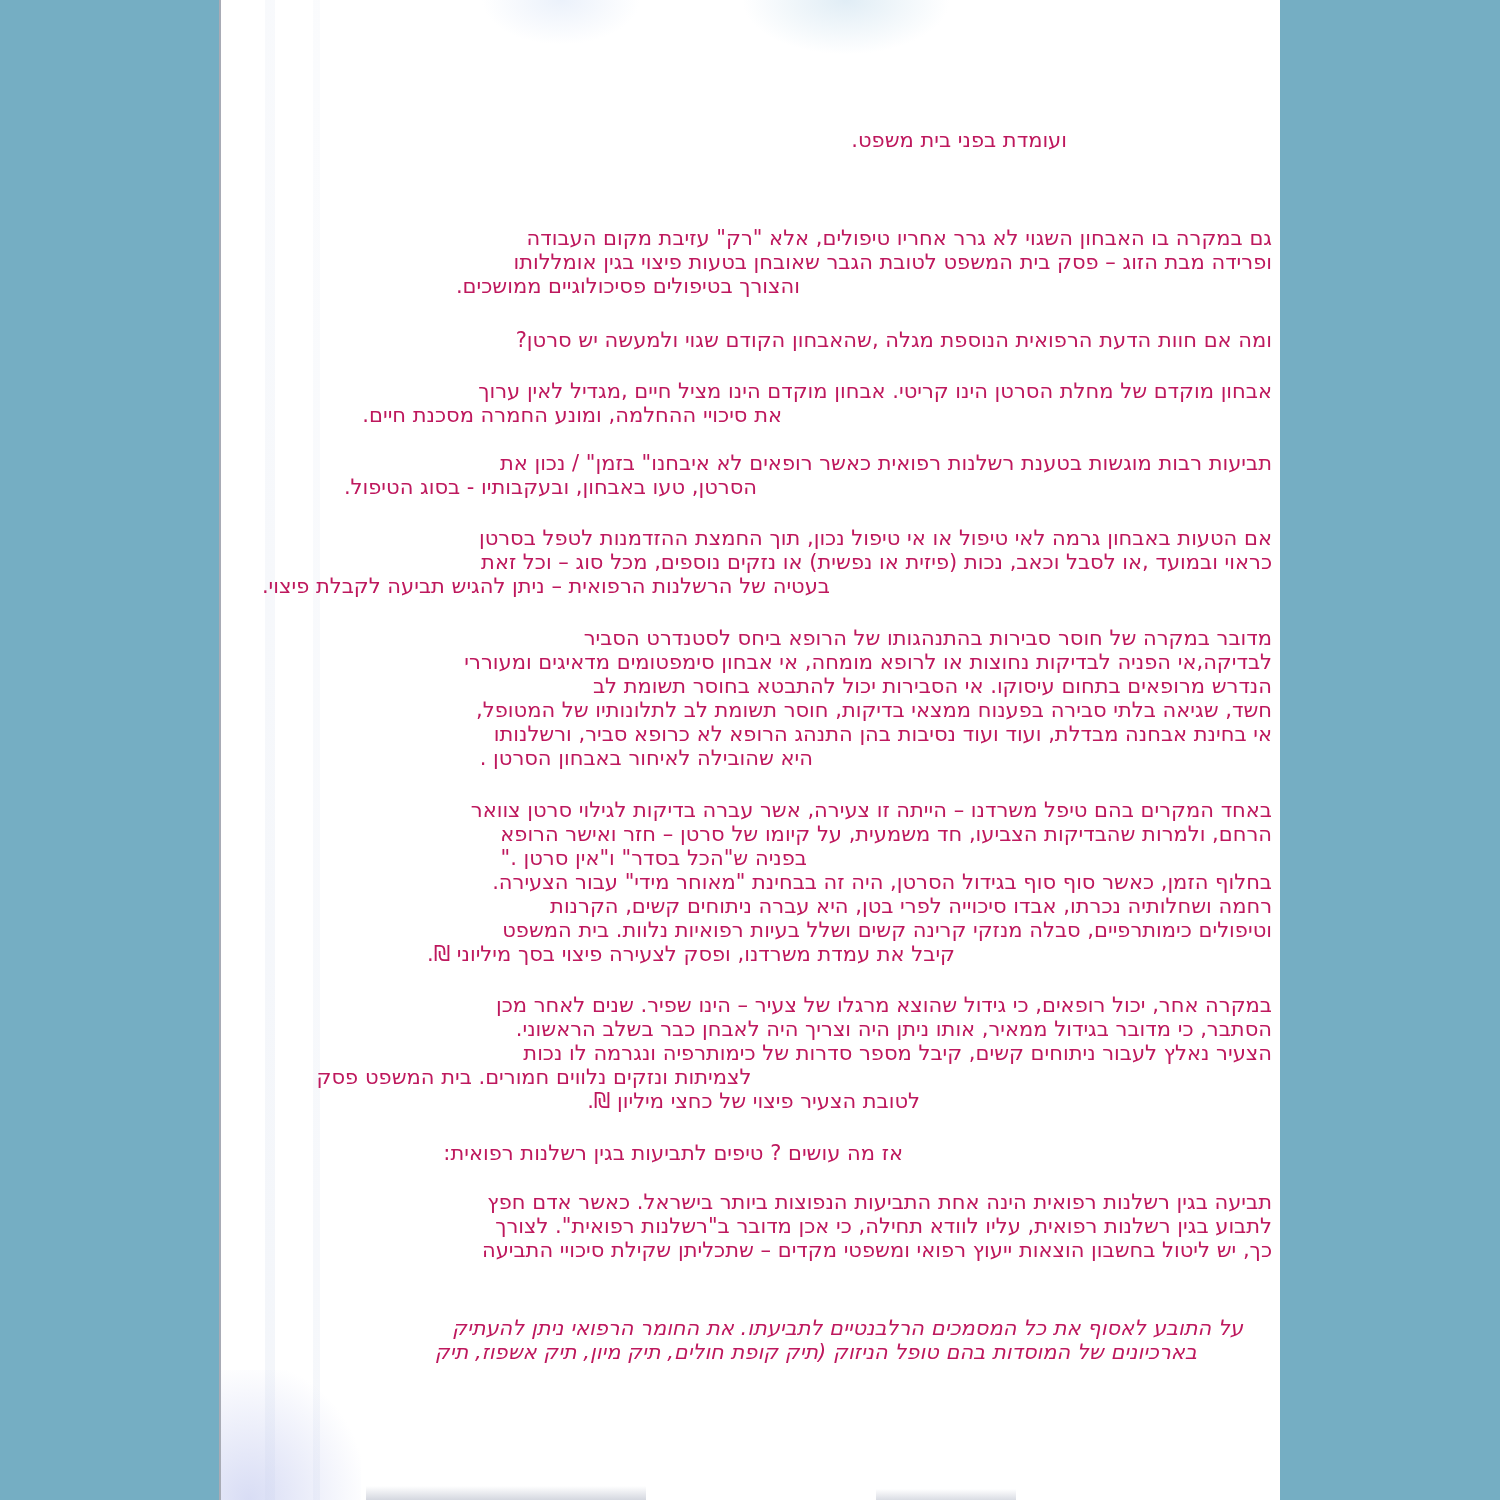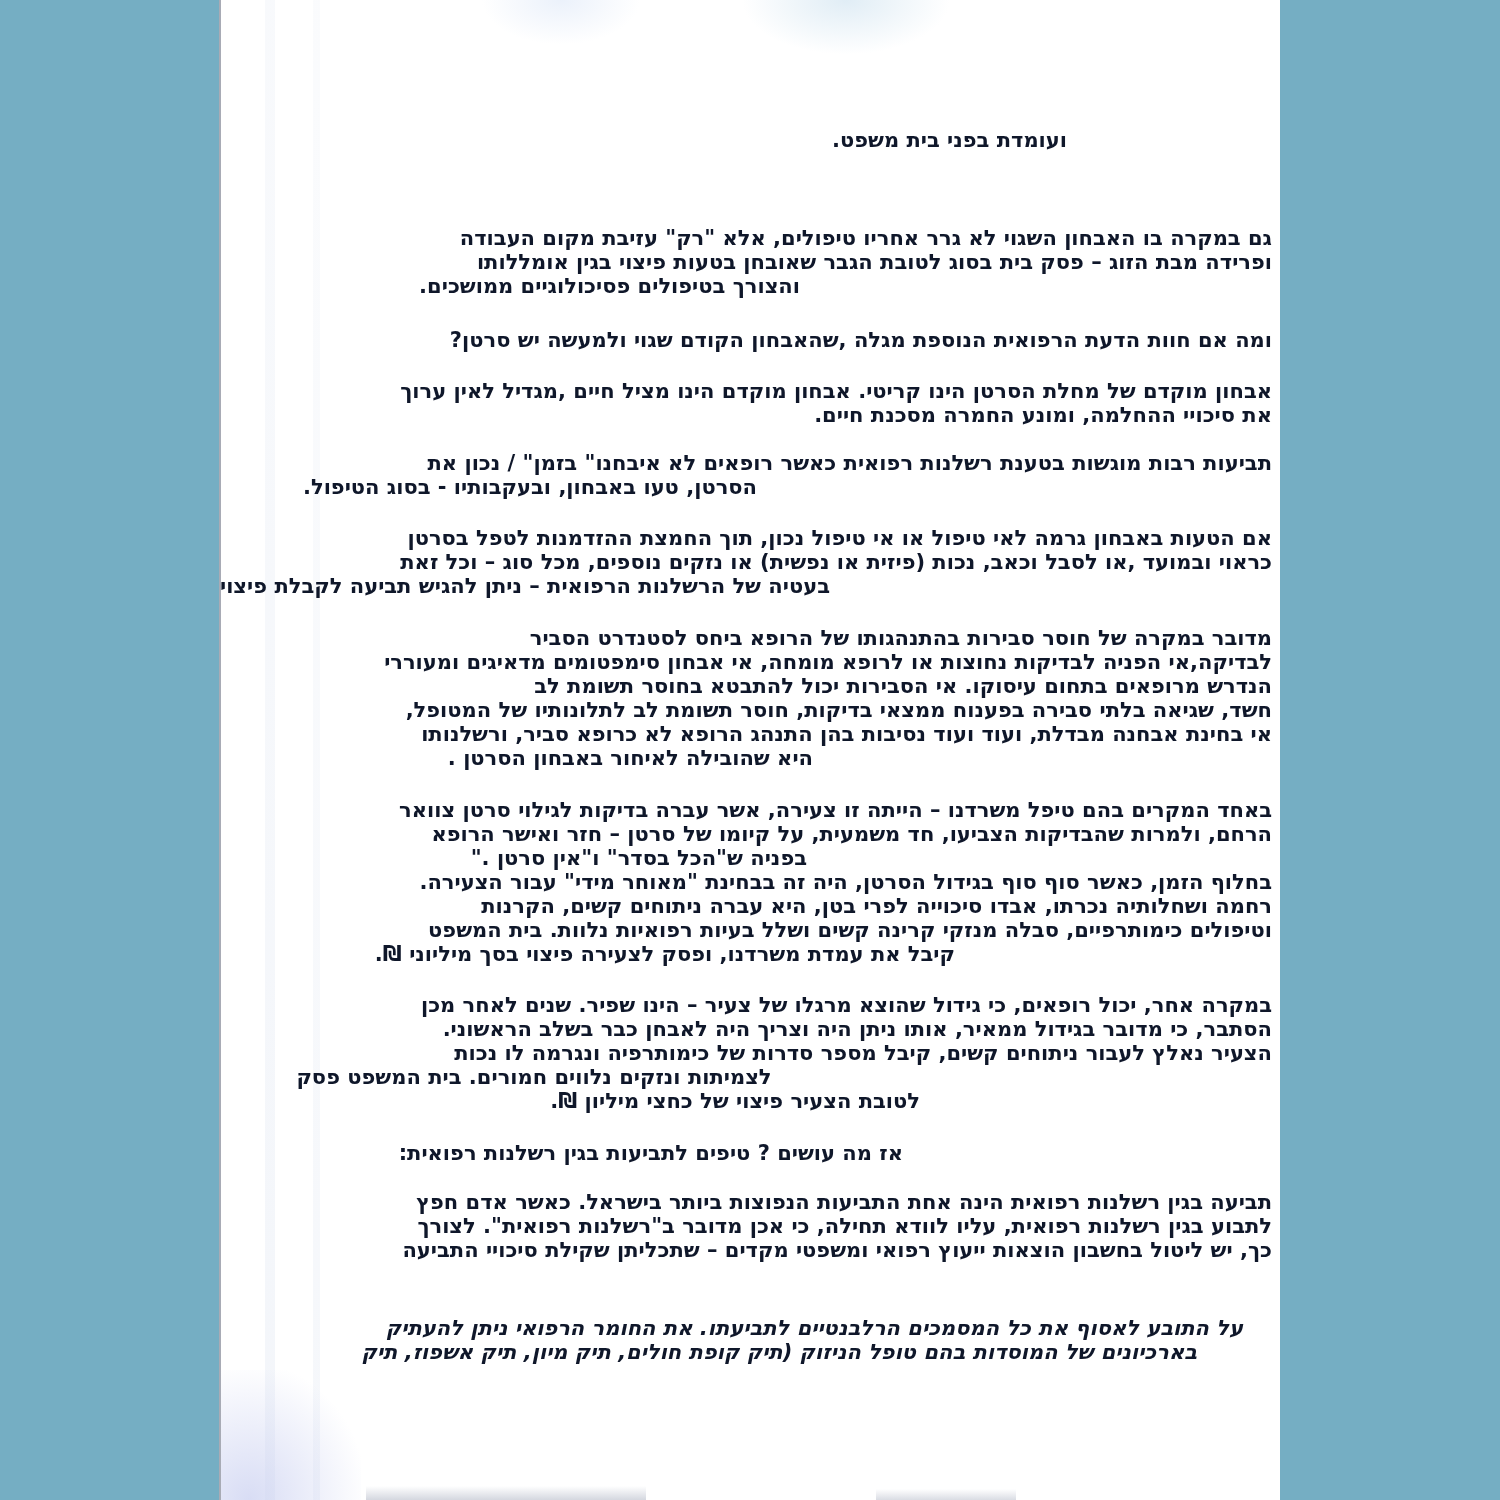--- a/index.html
+++ b/index.html
@@ -33,22 +33,21 @@
     background: radial-gradient(ellipse at 20% 100%, rgba(203,209,241,0.75), rgba(255,255,255,0) 75%); }
   .smudge-bottom-1 { left: 145px; top: 1486px; width: 280px; height: 14px;
     background: linear-gradient(0deg, rgba(148,156,176,0.40), rgba(255,255,255,0)); }
   .smudge-bottom-2 { left: 655px; top: 1489px; width: 140px; height: 11px;
     background: linear-gradient(0deg, rgba(148,156,176,0.35), rgba(255,255,255,0)); }
   
   .para {
     position: absolute;
     right: 8px; left: 30px;
     direction: rtl;
-    color: #0f172a;
-    font-weight: bold;
+    color: #be185d;
   }
   .line {
     height: 24px;
     line-height: 24px;
     font-size: 21px;
     text-align: right;
     white-space: nowrap;
   }
   .p0  { top: 128px; }
   .p1  { top: 226px; }
@@ -58,21 +57,21 @@
   .p5  { top: 526px; }
   .p6  { top: 626px; }
   .p7  { top: 798px; }
   .p8  { top: 993px; }
   .p9  { top: 1141px; }
   .p10 { top: 1190px; }
   .p11 { top: 1316px; font-style: italic; }
   
   .p0  .line:nth-child(1) { margin-right: 205px; }
   .p1  .line:nth-child(3) { margin-right: 472px; }
-  .p3  .line:nth-child(2) { }
+  .p3  .line:nth-child(2) { margin-right: 490px; }
   .p4  .line:nth-child(2) { margin-right: 515px; }
   .p5  .line:nth-child(3) { margin-right: 442px; }
   .p6  .line:nth-child(6) { margin-right: 459px; }
   .p7  .line:nth-child(3) { margin-right: 465px; }
   .p7  .line:nth-child(7) { margin-right: 317px; }
   .p8  .line:nth-child(4) { margin-right: 455px; text-align: center; }
   .p8  .line:nth-child(5) { margin-right: 352px; }
   .p9  .line:nth-child(1) { margin-right: 369px; }
   .p10 .line:nth-child(4) { margin-right: 522px; }
   .p11 .line:nth-child(1) { margin-right: 29px; }
@@ -88,21 +87,21 @@
   <div class="artifact streak-2"></div>
   <div class="artifact smudge-bottom-left"></div>
   <div class="artifact smudge-bottom-1"></div>
   <div class="artifact smudge-bottom-2"></div>
 
   <div class="para p0">
       <div class="line">ועומדת בפני בית משפט.</div>
     </div>
   <div class="para p1">
       <div class="line">גם במקרה בו האבחון השגוי לא גרר אחריו טיפולים, אלא "רק" עזיבת מקום העבודה</div>
-      <div class="line">ופרידה מבת הזוג – פסק בית בסוג לטובת הגבר שאובחן בטעות פיצוי בגין אומללותו</div>
+      <div class="line">ופרידה מבת הזוג – פסק בית המשפט לטובת הגבר שאובחן בטעות פיצוי בגין אומללותו</div>
       <div class="line">והצורך בטיפולים פסיכולוגיים ממושכים.</div>
     </div>
   <div class="para p2">
       <div class="line">ומה אם חוות הדעת הרפואית הנוספת מגלה ,שהאבחון הקודם שגוי ולמעשה יש סרטן?</div>
     </div>
   <div class="para p3">
       <div class="line">אבחון מוקדם של מחלת הסרטן הינו קריטי. אבחון מוקדם הינו מציל חיים ,מגדיל לאין ערוך</div>
       <div class="line">את סיכויי ההחלמה, ומונע החמרה מסכנת חיים.</div>
     </div>
   <div class="para p4">

